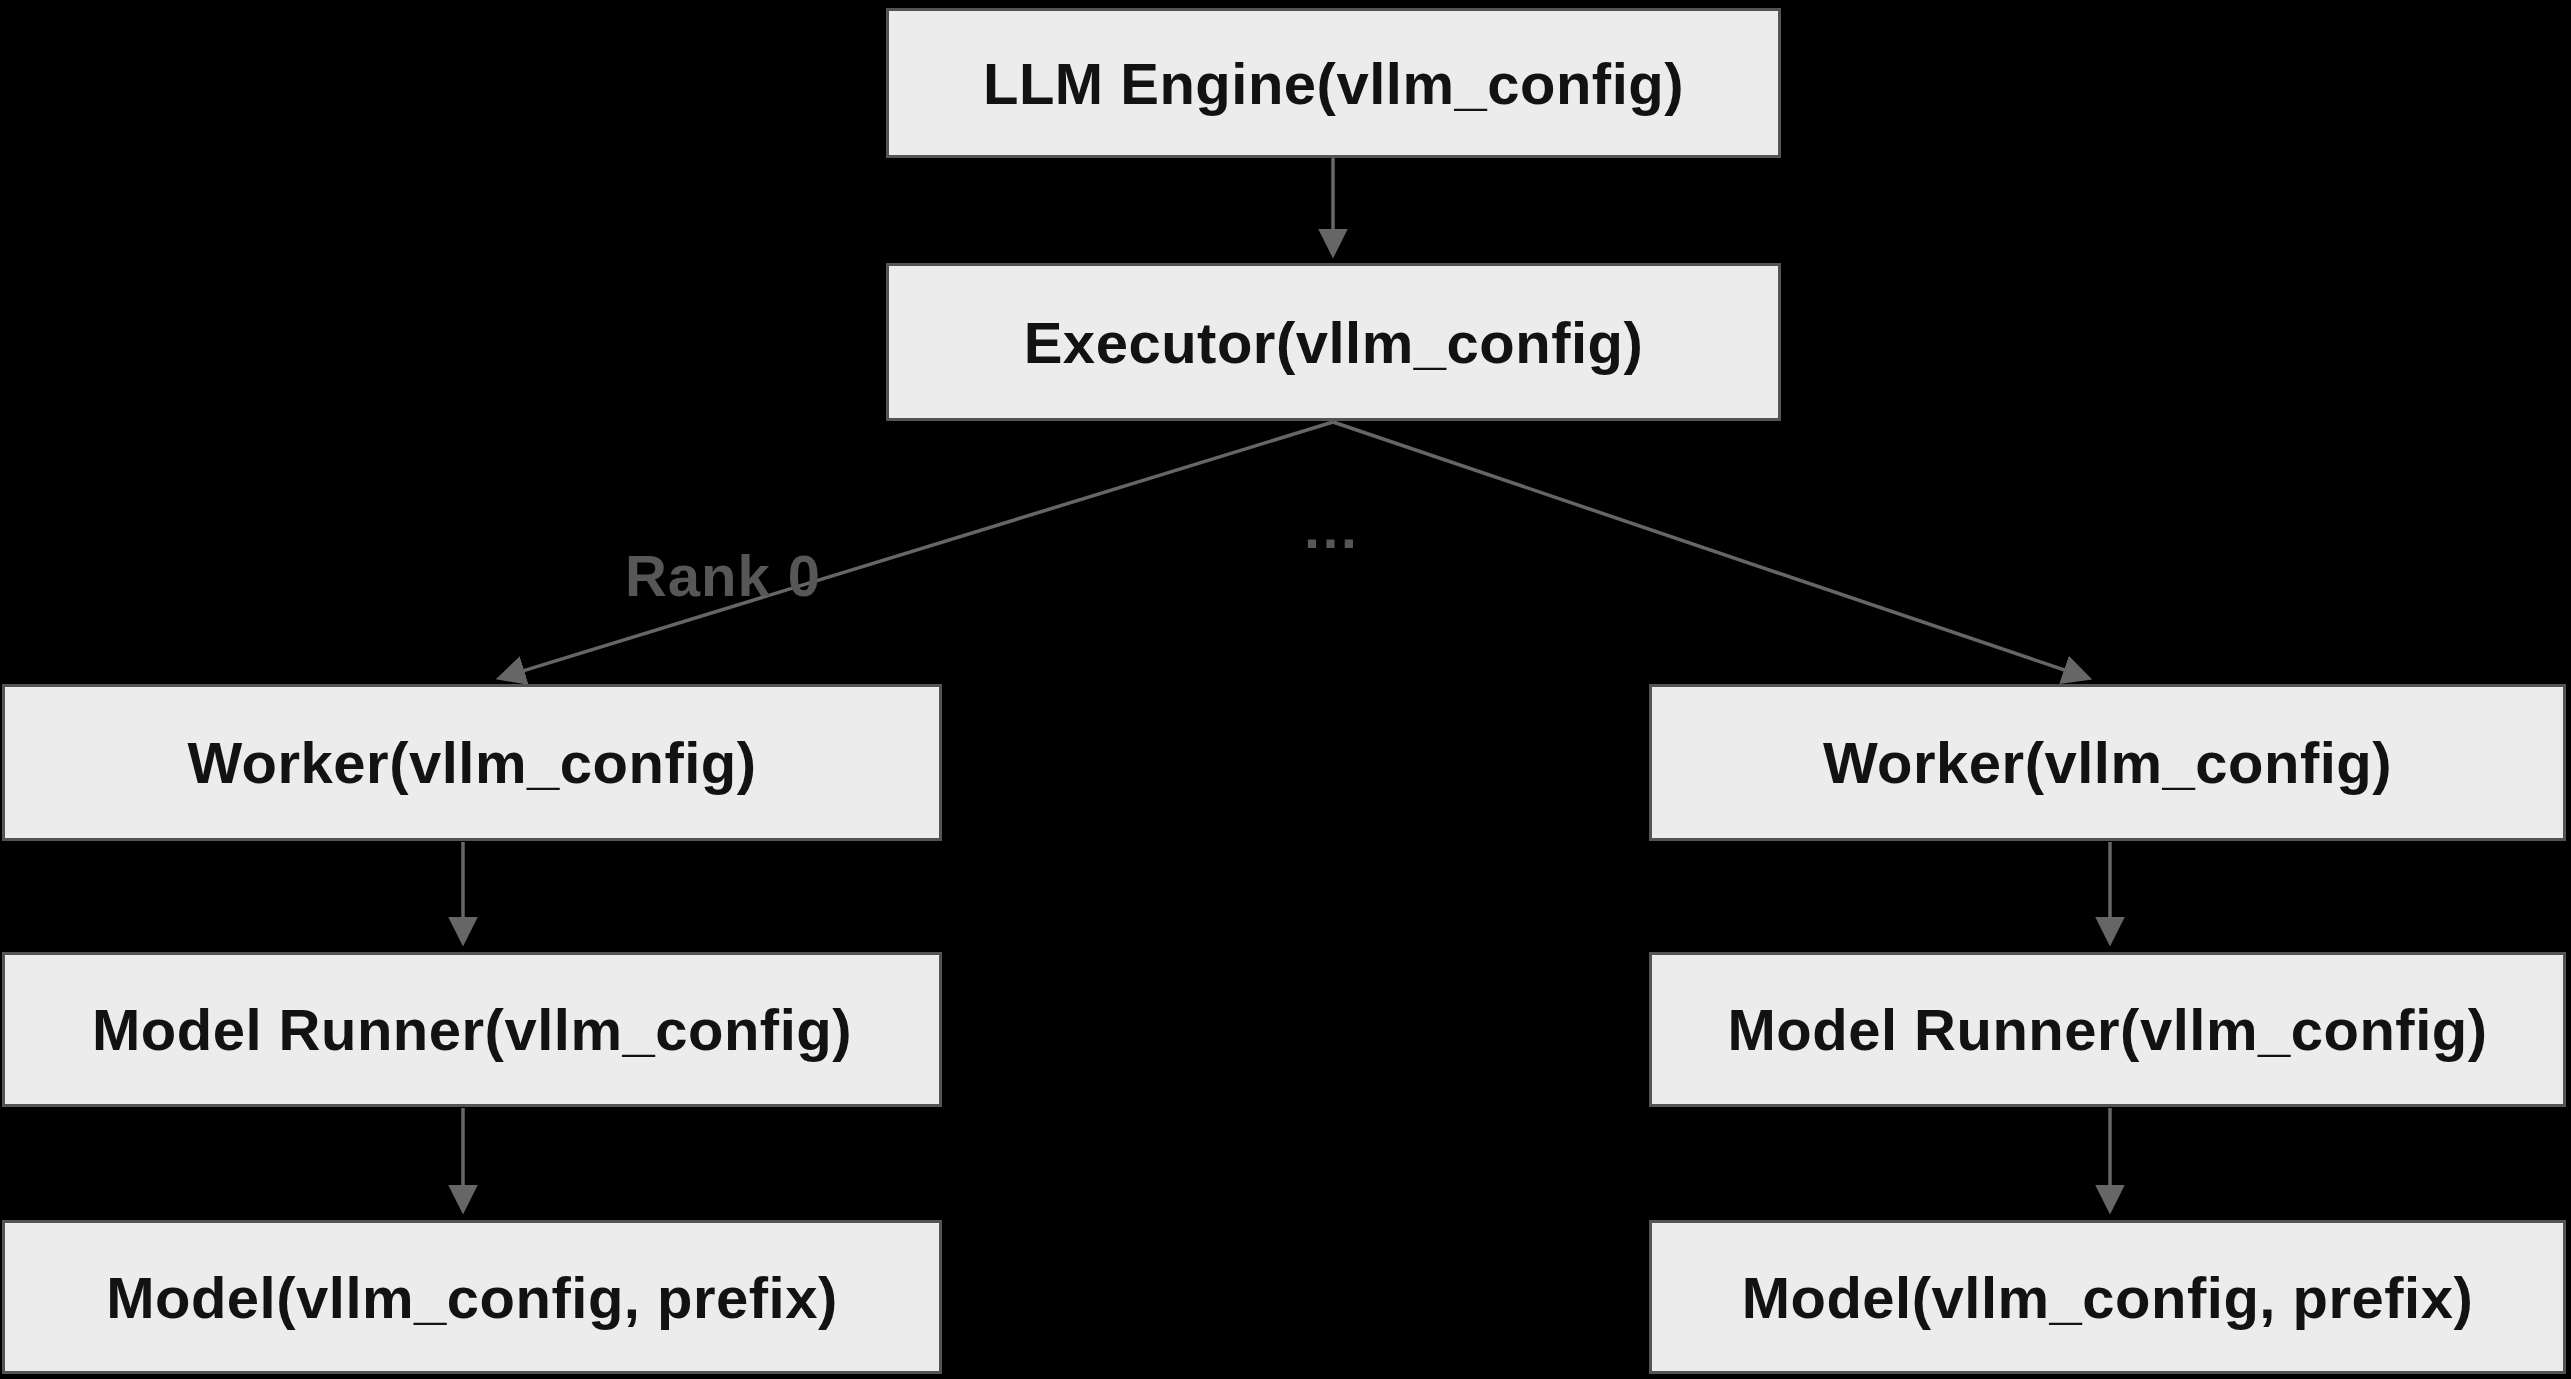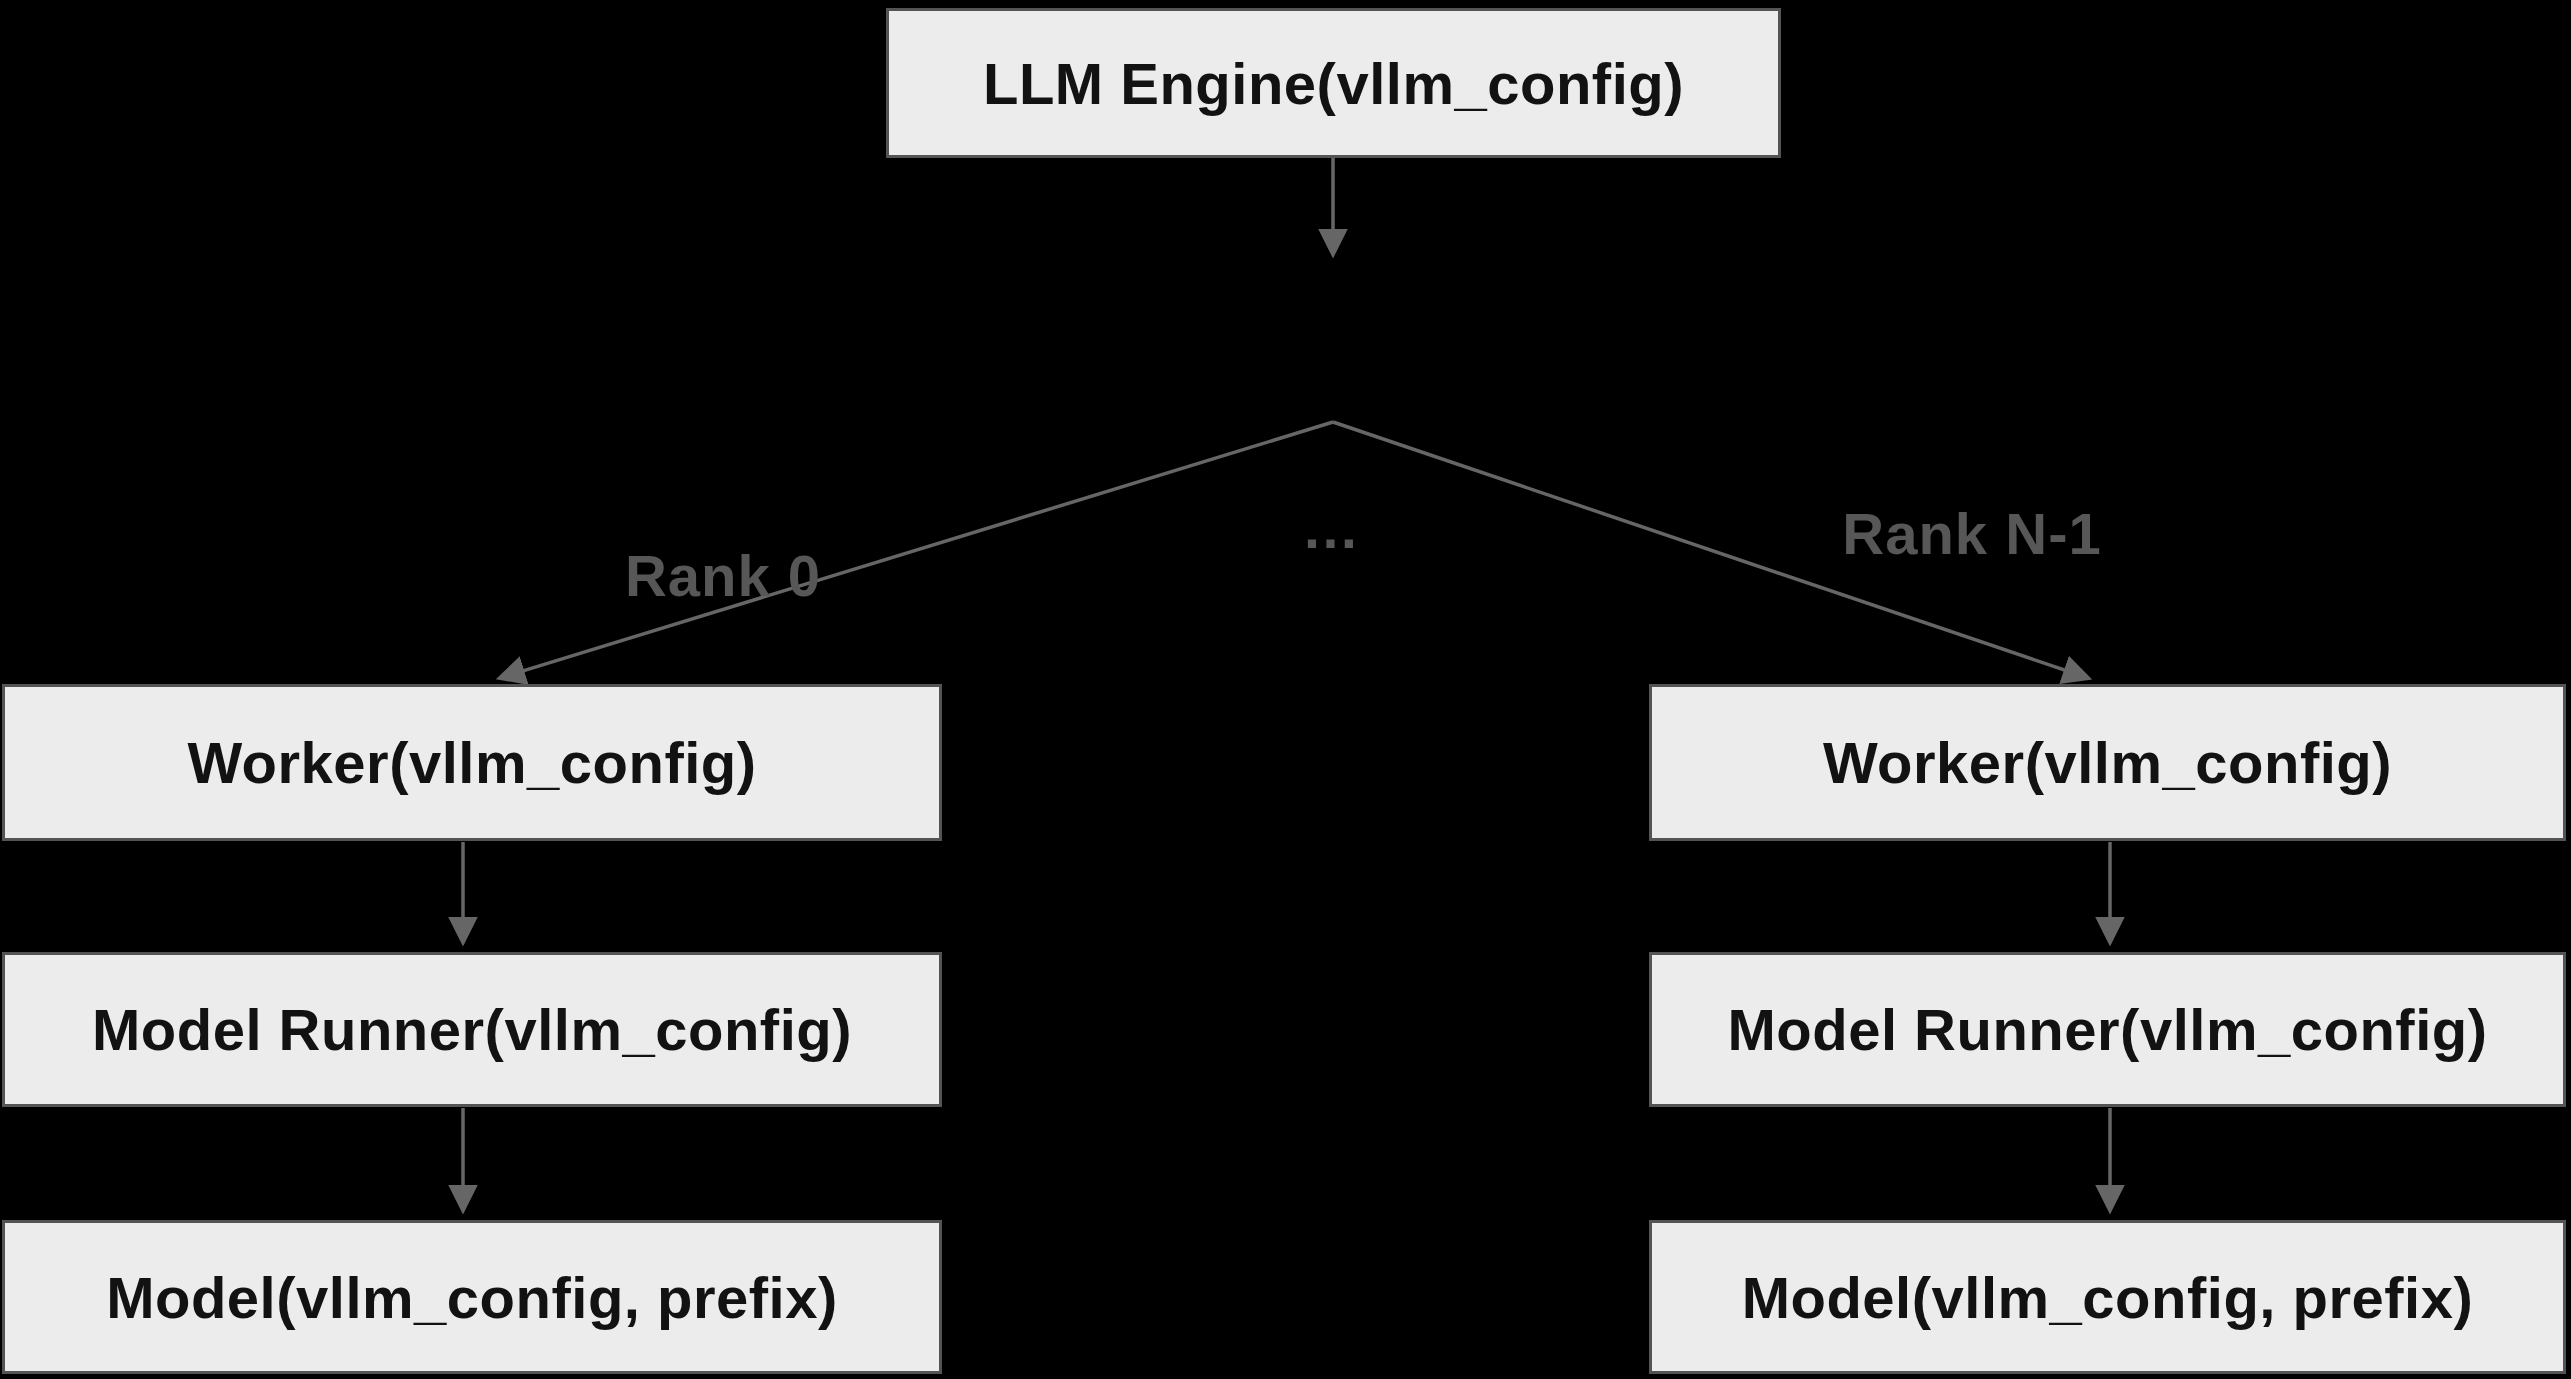--- a/index.html
+++ b/index.html
@@ -75,20 +75,23 @@
     <line x1="463" y1="842" x2="463" y2="942" marker-end="url(#arrow)"></line>
     <line x1="463" y1="1108" x2="463" y2="1210" marker-end="url(#arrow)"></line>
     <line x1="2110" y1="842" x2="2110" y2="942" marker-end="url(#arrow)"></line>
     <line x1="2110" y1="1108" x2="2110" y2="1210" marker-end="url(#arrow)"></line>
   </svg>
 
   <div class="node" style="left:886px; top:8px; width:895px; height:150px;">
     <span class="node-label">LLM Engine(vllm_config)</span>
   </div>
 
+  <div class="node" style="left:886px; top:263px; width:895px; height:158px;">
+    <span class="node-label">Executor(vllm_config)</span>
+  </div>
 
   <div class="node" style="left:2px; top:684px; width:940px; height:157px;">
     <span class="node-label">Worker(vllm_config)</span>
   </div>
 
   <div class="node" style="left:1649px; top:684px; width:917px; height:157px;">
     <span class="node-label">Worker(vllm_config)</span>
   </div>
 
   <div class="node" style="left:2px; top:952px; width:940px; height:155px;">
@@ -104,15 +107,14 @@
   </div>
 
   <div class="node" style="left:1649px; top:1220px; width:917px; height:154px;">
     <span class="node-label">Model(vllm_config, prefix)</span>
   </div>
 
   <div class="edge-label" style="left:723px; top:537px;margin-top:38px;">Rank 0</div>
 
   <div class="edge-label" style="left:1331px; top:527px;">…</div>
 
-  <div class="edge-label" style="left:1972px; top:533px;">Rank N-1</div>
 
 </div>
 
 </body></html>

